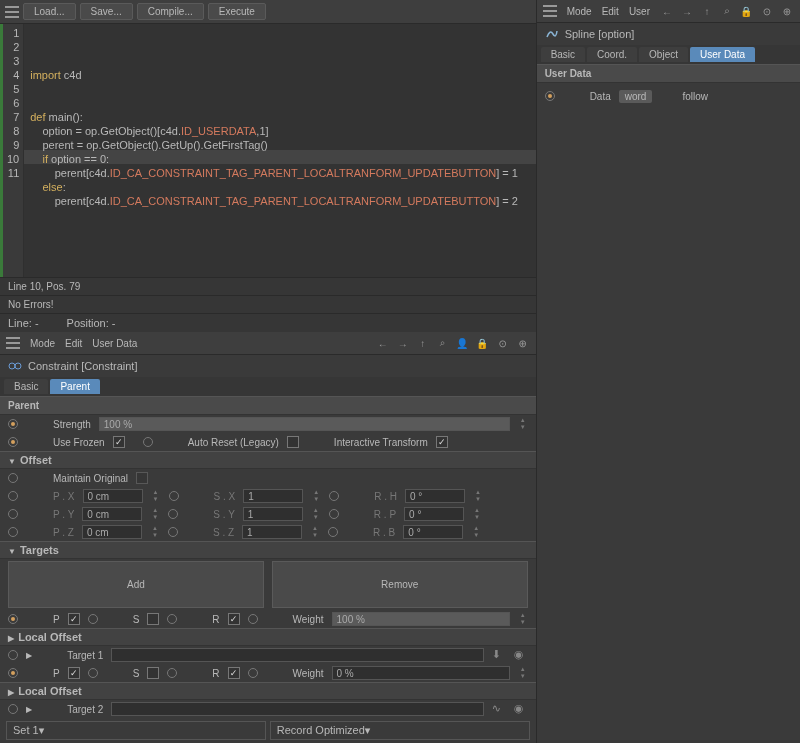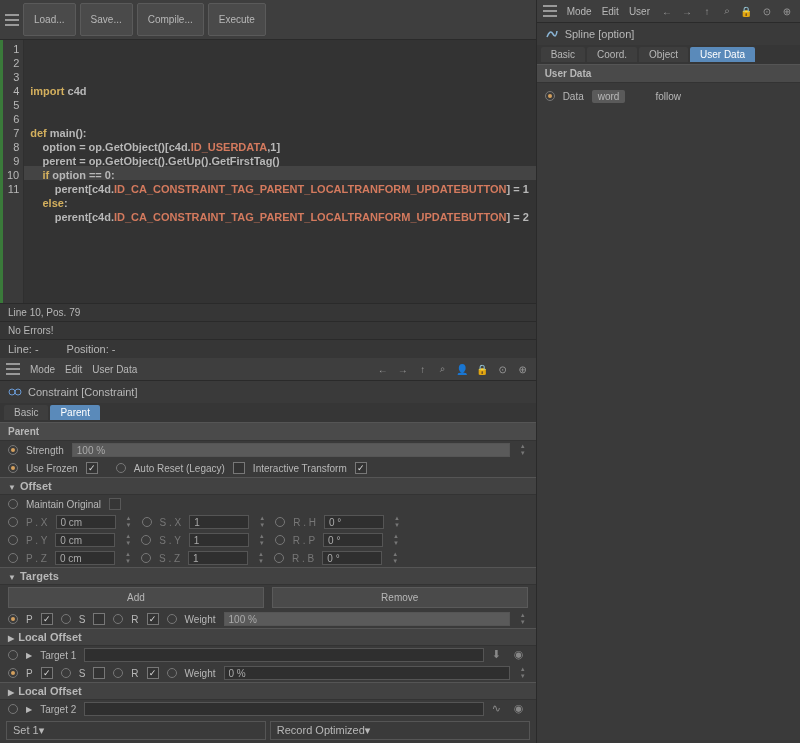--- a/index.html
+++ b/index.html
@@ -1,25 +1,25 @@
 <!DOCTYPE html>
 <html><head>
 <meta charset="utf-8">
 <style>
 * { margin: 0; padding: 0; box-sizing: border-box; font-family: -apple-system, Arial, sans-serif; font-size: 11px; color: #b8b8b8; }
 body { background: #3a3a3a; width: 800px; height: 743px; overflow: hidden; display: flex; }
 .left-panel { width: 618px; display: flex; flex-direction: column; }
 .right-panel { flex: 1; border-left: 1px solid #2a2a2a; display: flex; flex-direction: column; }
 .toolbar { background: #3e3e3e; padding: 3px 5px; display: flex; gap: 4px; align-items: center; border-bottom: 1px solid #2a2a2a; }
-.btn { background: #4a4a4a; border: 1px solid #5a5a5a; padding: 10px 10px; border-radius: 2px; cursor: pointer; font-size: 10px; }
+.btn { background: #4a4a4a; border: 1px solid #5a5a5a; padding: 2px 10px; border-radius: 2px; cursor: pointer; font-size: 10px; }
 .hamburger { width: 14px; height: 12px; display: flex; flex-direction: column; justify-content: space-between; cursor: pointer; }
 .hamburger span { height: 2px; background: #999; }
 .code-area { flex: 1; background: #333333; display: flex; overflow: hidden; border-left: 3px solid #3a7a3a; }
 .gutter { background: #3a3a3a; padding: 2px 4px; text-align: right; color: #777; font-family: monospace; font-size: 10px; line-height: 14px; border-right: 1px solid #2f2f2f; }
-.code { padding: 2px 6px; font-family: monospace; font-size: 10px; line-height: 14px; white-space: pre; color: #ccc; position: relative; flex: 1; font-weight: bold; }
+.code { padding: 2px 6px; font-family: monospace; font-size: 10px; line-height: 14px; white-space: pre; color: #ccc; position: relative; flex: 1; }
 .code .hl { position: absolute; left: 0; right: 0; top: 126px; height: 14px; background: #444; z-index: 0; }
 .code > div { position: relative; z-index: 1; }
 .kw { color: #d4b05e; }
 .const { color: #d47a5e; }
 .status { background: #363636; padding: 3px 8px; font-size: 10px; border-top: 1px solid #2a2a2a; }
 .status-row { display: flex; gap: 28px; }
 .menubar { background: #3e3e3e; padding: 4px 6px; display: flex; align-items: center; gap: 10px; border-bottom: 1px solid #2a2a2a; }
 .menubar .menu-item { cursor: pointer; font-size: 10px; }
 .menubar .right-icons { margin-left: auto; display: flex; gap: 6px; align-items: center; }
 .icon-btn { width: 14px; height: 14px; cursor: pointer; display: flex; align-items: center; justify-content: center; font-size: 10px; color: #999; }
@@ -35,23 +35,23 @@
 .radio { width: 10px; height: 10px; border-radius: 50%; border: 1px solid #777; cursor: pointer; }
 .radio.on::after { content: ''; display: block; width: 4px; height: 4px; background: #d4a05e; border-radius: 50%; margin: 2px; }
 .checkbox { width: 12px; height: 12px; border: 1px solid #777; background: #333; cursor: pointer; display: flex; align-items: center; justify-content: center; }
 .checkbox.on::after { content: '✓'; font-size: 9px; color: #ddd; }
 .checkbox.dim { opacity: 0.5; }
 .input { background: #2f2f2f; border: 1px solid #555; padding: 1px 4px; font-size: 10px; color: #aaa; width: 60px; height: 14px; }
 .input.wide { flex: 1; }
 .input.slider { flex: 1; background: linear-gradient(to right, #5a5a5a 0%, #5a5a5a 100%); }
 .spinner { width: 10px; height: 14px; display: flex; flex-direction: column; }
 .spinner span { flex: 1; font-size: 6px; color: #777; cursor: pointer; text-align: center; line-height: 6px; }
-.label { font-size: 10px; }
+.label { font-size: 10px; margin-left: 27px; }
 .label.dim { color: #777; }
-.wide-btn { flex: 1; background: #4a4a4a; border: 1px solid #5a5a5a; padding: 4px; text-align: center; cursor: pointer; font-size: 10px; }
+.wide-btn { flex: 1; background: #4a4a4a; border: 1px solid #5a5a5a; padding: 17px; text-align: center; cursor: pointer; font-size: 10px; }
 .link-icon { width: 14px; height: 14px; cursor: pointer; color: #888; }
 .right-content { padding: 4px 8px; }
 .data-tag { display: inline-block; padding: 1px 6px; border-radius: 2px; font-size: 10px; margin-right: 16px; }
 .data-tag.word { background: #5a5a5a; }
 .select-bar { display: flex; gap: 4px; align-items: center; padding: 3px 6px; }
 .select { flex: 1; background: #3a3a3a; border: 1px solid #555; padding: 2px 6px; font-size: 10px; display: flex; cursor: pointer; }
 svg { display: block; }
 </style>
 </head>
 <body>

